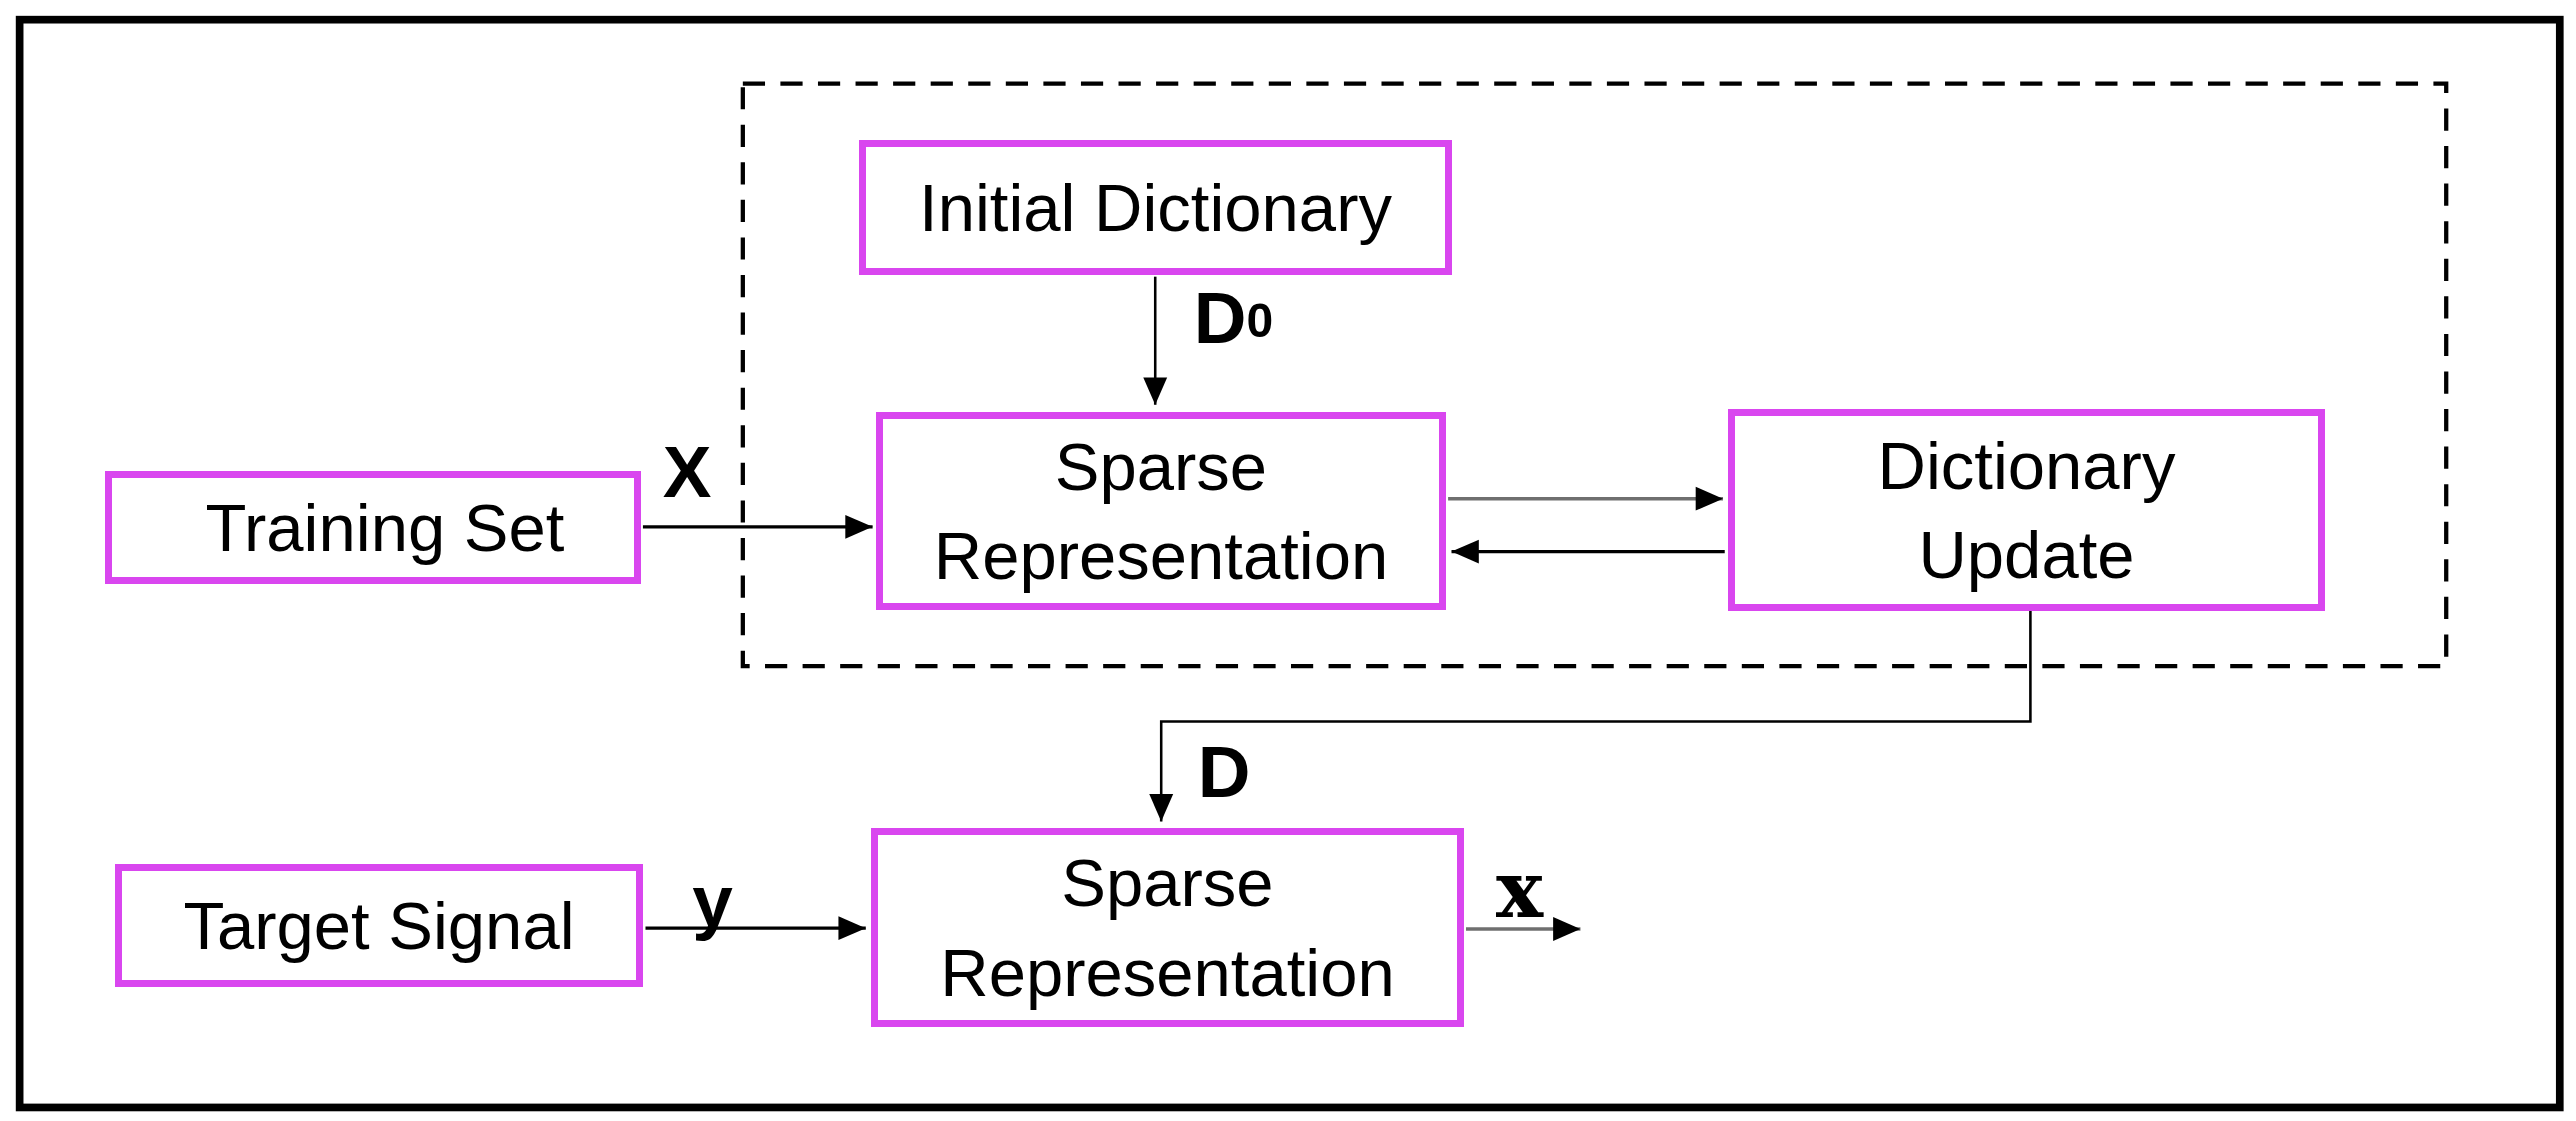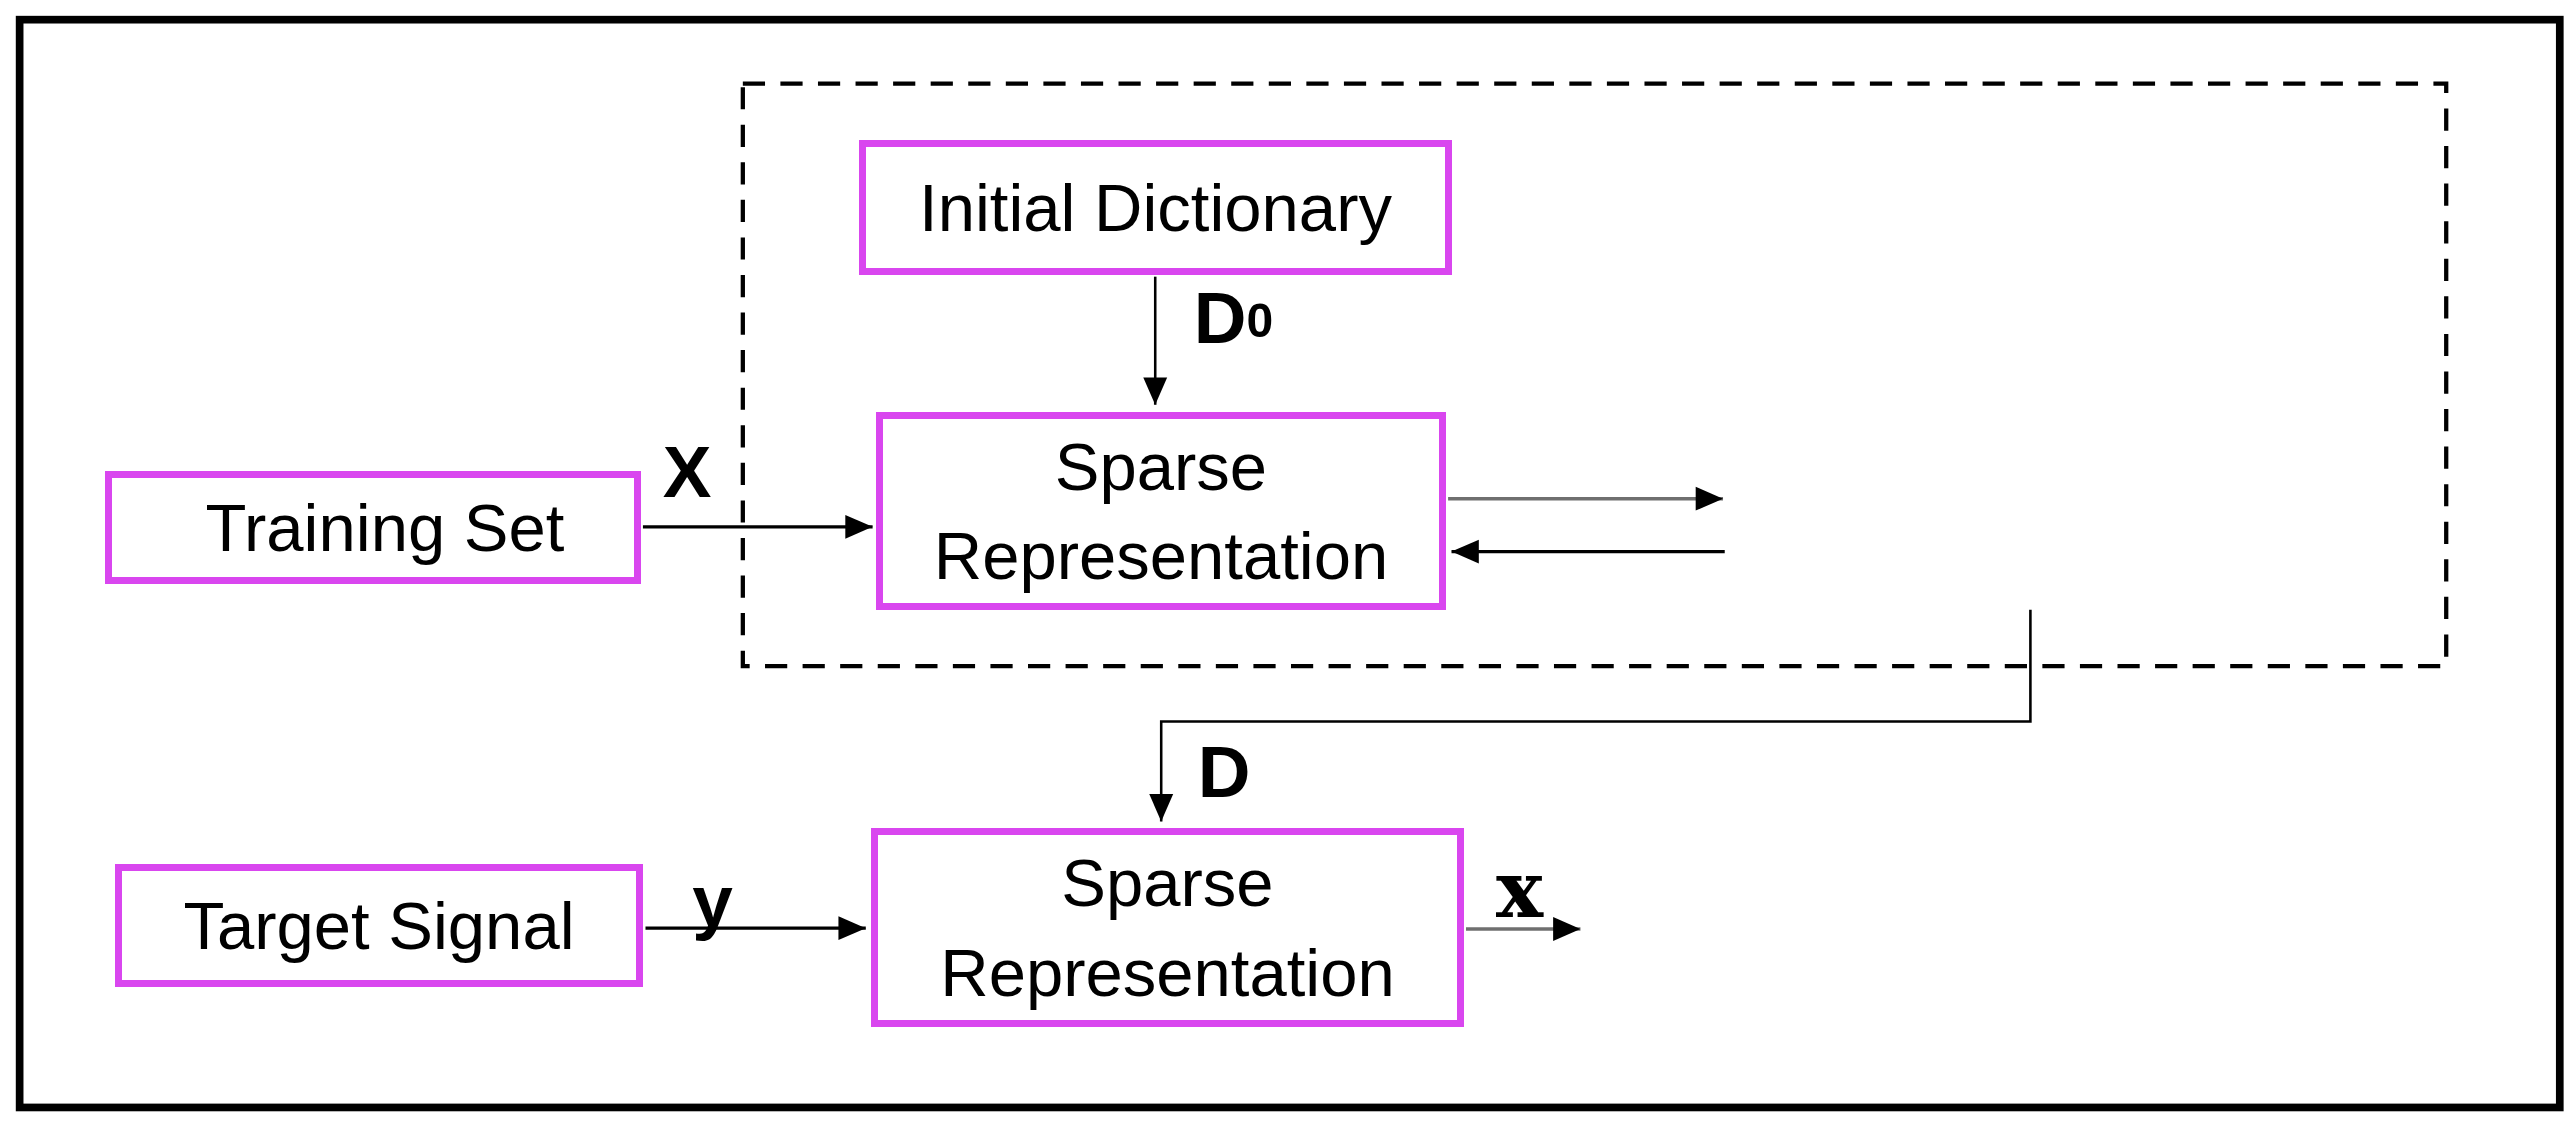--- a/index.html
+++ b/index.html
@@ -101,20 +101,24 @@
 
   <div class="box" style="left:859px; top:140px; width:593px; height:135px;">
     <div class="box-label">Initial Dictionary</div>
   </div>
 
   <div class="box" style="left:876px; top:412px; width:570px; height:198px;">
     <div class="box-label">Sparse
 Representation</div>
   </div>
 
+  <div class="box" style="left:1728px; top:409px; width:597px; height:202px;">
+    <div class="box-label">Dictionary
+Update</div>
+  </div>
 
   <div class="box" style="left:105px; top:471px; width:536px; height:113px;padding-left:24px;">
     <div class="box-label">Training Set</div>
   </div>
 
   <div class="box" style="left:115px; top:864px; width:528px; height:123px;">
     <div class="box-label">Target Signal</div>
   </div>
 
   <div class="box" style="left:871px; top:828px; width:593px; height:199px;">

